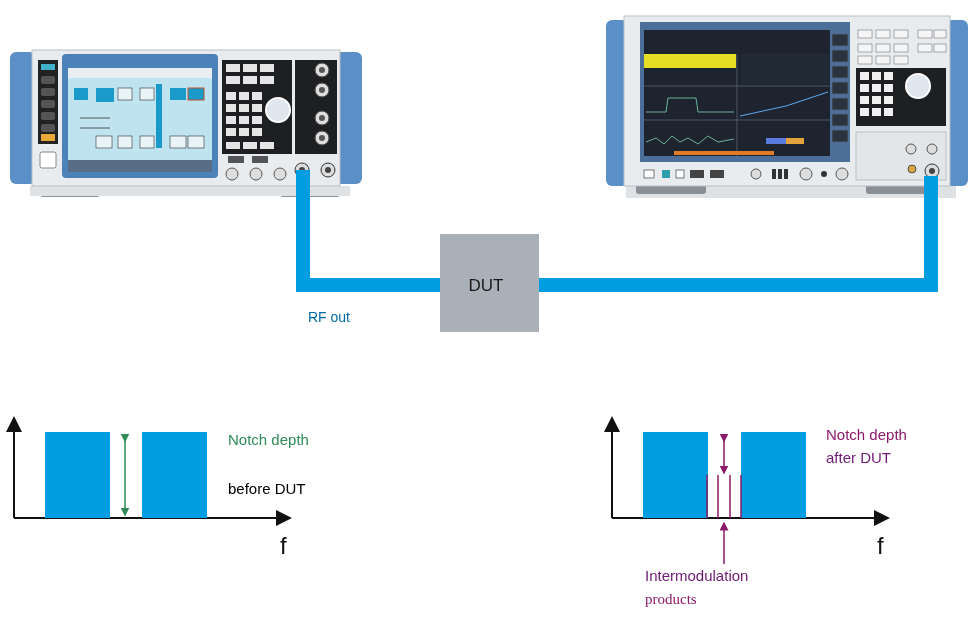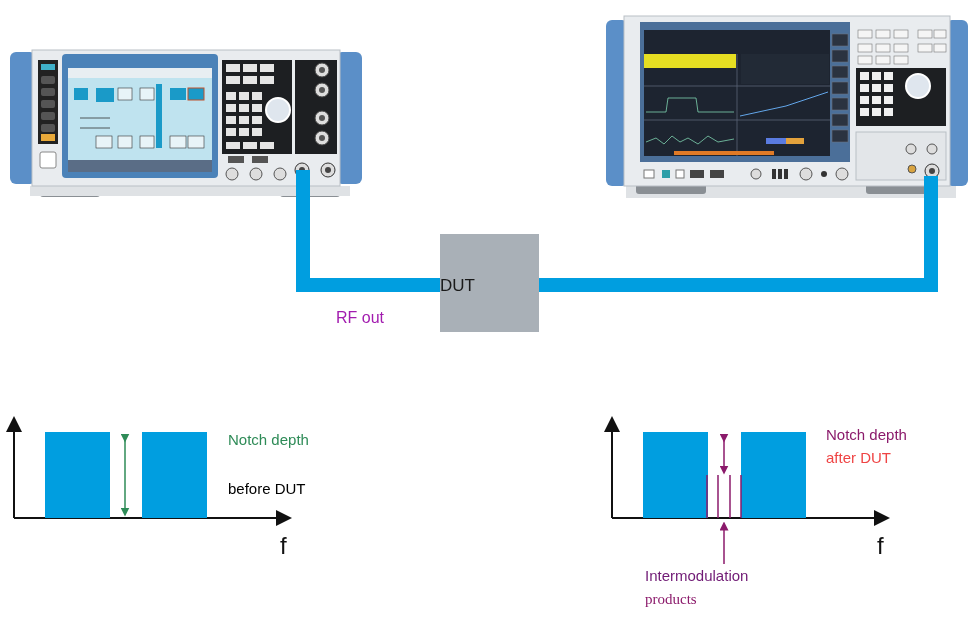--- a/index.html
+++ b/index.html
@@ -187,22 +187,22 @@
 </div>
 
 <svg width="972" height="628" style="pointer-events:none;">
 
   <path d="M 303 170 L 303 285 L 445 285" fill="none" stroke="#009ee0" stroke-width="14"></path>
 
   <path d="M 535 285 L 931 285 L 931 176" fill="none" stroke="#009ee0" stroke-width="14"></path>
   <rect x="440" y="234" width="99" height="98" fill="#a9b0b7"></rect>
 </svg>
 
-<div class="lbl" style="left:440px;top:276px;width:92px;text-align:left;font-size:17px;color:#1a1a1a;">DUT</div>
-<div class="lbl" style="left:336px;top:309px;font-size:16px;color:#a21caf;">RF out</div>
+<div class="lbl" style="left:440px;top:276px;width:92px;text-align:center;font-size:17px;color:#1a1a1a;">DUT</div>
+<div class="lbl" style="left:308px;top:309px;font-size:14px;color:#0369a1;">RF out</div>
 
 <svg width="972" height="628" style="pointer-events:none;">
   <defs>
     <marker id="ahBlack" markerWidth="8" markerHeight="8" refX="4" refY="4" orient="auto">
       <path d="M0,0 L8,4 L0,8 Z" fill="#111"></path>
     </marker>
     <marker id="ahGreen" markerWidth="6" markerHeight="6" refX="3" refY="3" orient="auto">
       <path d="M0,0 L6,3 L0,6 Z" fill="#2e8b57"></path>
     </marker>
     <marker id="ahPurple" markerWidth="6" markerHeight="6" refX="3" refY="3" orient="auto">
@@ -231,16 +231,16 @@
   <line x1="707" y1="475" x2="707" y2="518" stroke="#8b1a6b" stroke-width="1.5"></line>
   <line x1="718" y1="475" x2="718" y2="518" stroke="#8b1a6b" stroke-width="1.5"></line>
   <line x1="730" y1="475" x2="730" y2="518" stroke="#8b1a6b" stroke-width="1.5"></line>
   <line x1="741" y1="475" x2="741" y2="518" stroke="#8b1a6b" stroke-width="1.5"></line>
 
   <line x1="724" y1="438" x2="724" y2="470" stroke="#8b1a6b" stroke-width="1.5" marker-start="url(#ahPurple)" marker-end="url(#ahPurple)"></line>
 
   <line x1="724" y1="564" x2="724" y2="526" stroke="#8b1a6b" stroke-width="1.5" marker-end="url(#ahPurple)"></line>
 </svg>
 <div class="lbl" style="left:826px;top:426px;font-size:15px;color:#8b1a6b;">Notch depth</div>
-<div class="lbl" style="left:826px;top:449px;font-size:15px;color:#ef4444;text-align:right;">after DUT</div>
+<div class="lbl" style="left:826px;top:449px;font-size:15px;color:#701a75;text-align:right;">after DUT</div>
 <div class="lbl" style="left:877px;top:532px;font-size:24px;color:#111;">f</div>
 <div class="lbl" style="left:645px;top:567px;font-size:15px;color:#701a75;">Intermodulation</div>
 <div class="lbl" style="left:645px;top:591px;font-size:15px;color:#8b1a6b;font-family:Liberation Serif, serif;">products</div>
 
 </body></html>

